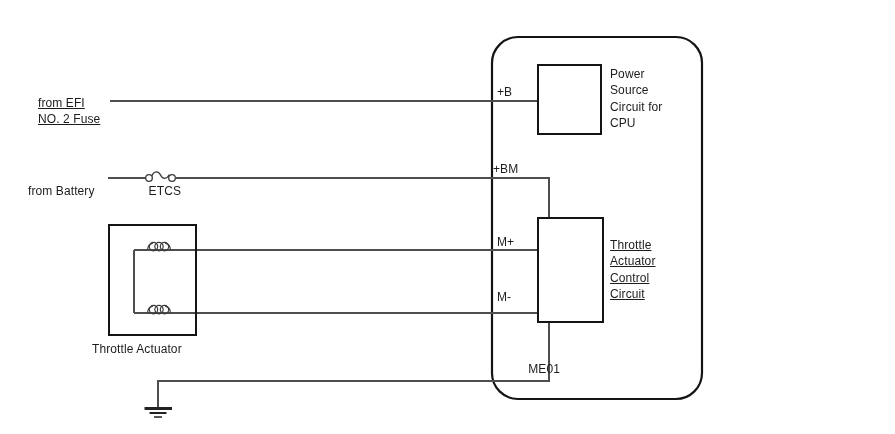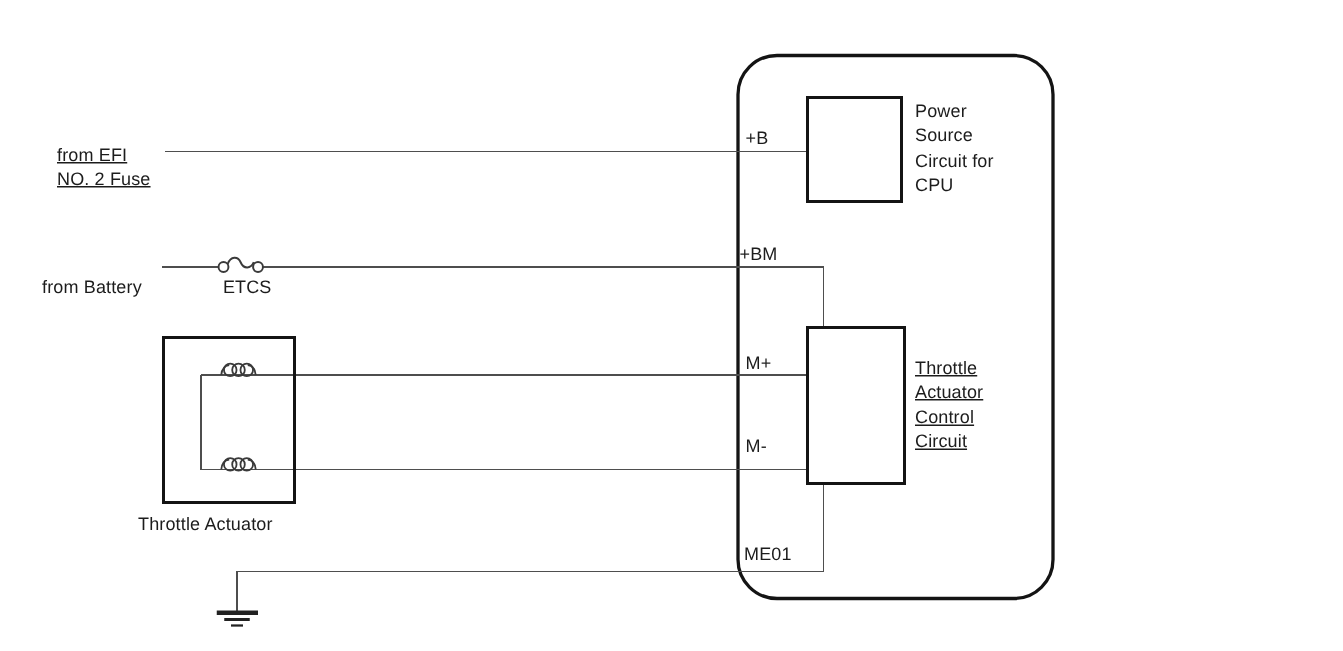--- a/index.html
+++ b/index.html
@@ -82,21 +82,21 @@
   <div class="lbl" style="left:92px; top:341px; width:110px;">Throttle Actuator</div>
 
   <div class="lbl" style="left:497px; top:84px;  width:30px;">+B</div>
 
   <div class="lbl" style="left:493px; top:161px; width:38px;">+BM</div>
 
   <div class="lbl" style="left:497px; top:234px; width:30px;">M+</div>
 
   <div class="lbl" style="left:497px; top:289px; width:30px;">M-</div>
 
-  <div class="lbl" style="left:496px; top:361px; width:44px;">ME01</div>
+  <div class="lbl" style="left:516px; top:361px; width:44px;text-align:right;">ME01</div>
 
   <div class="lbl" style="left:610px; top:66px;  width:80px;">Power
 Source
 Circuit for
 CPU</div>
 
   <div class="lbl" style="left:610px; top:237px; width:70px;text-decoration:underline;">Throttle
 Actuator
 Control
 Circuit</div>

